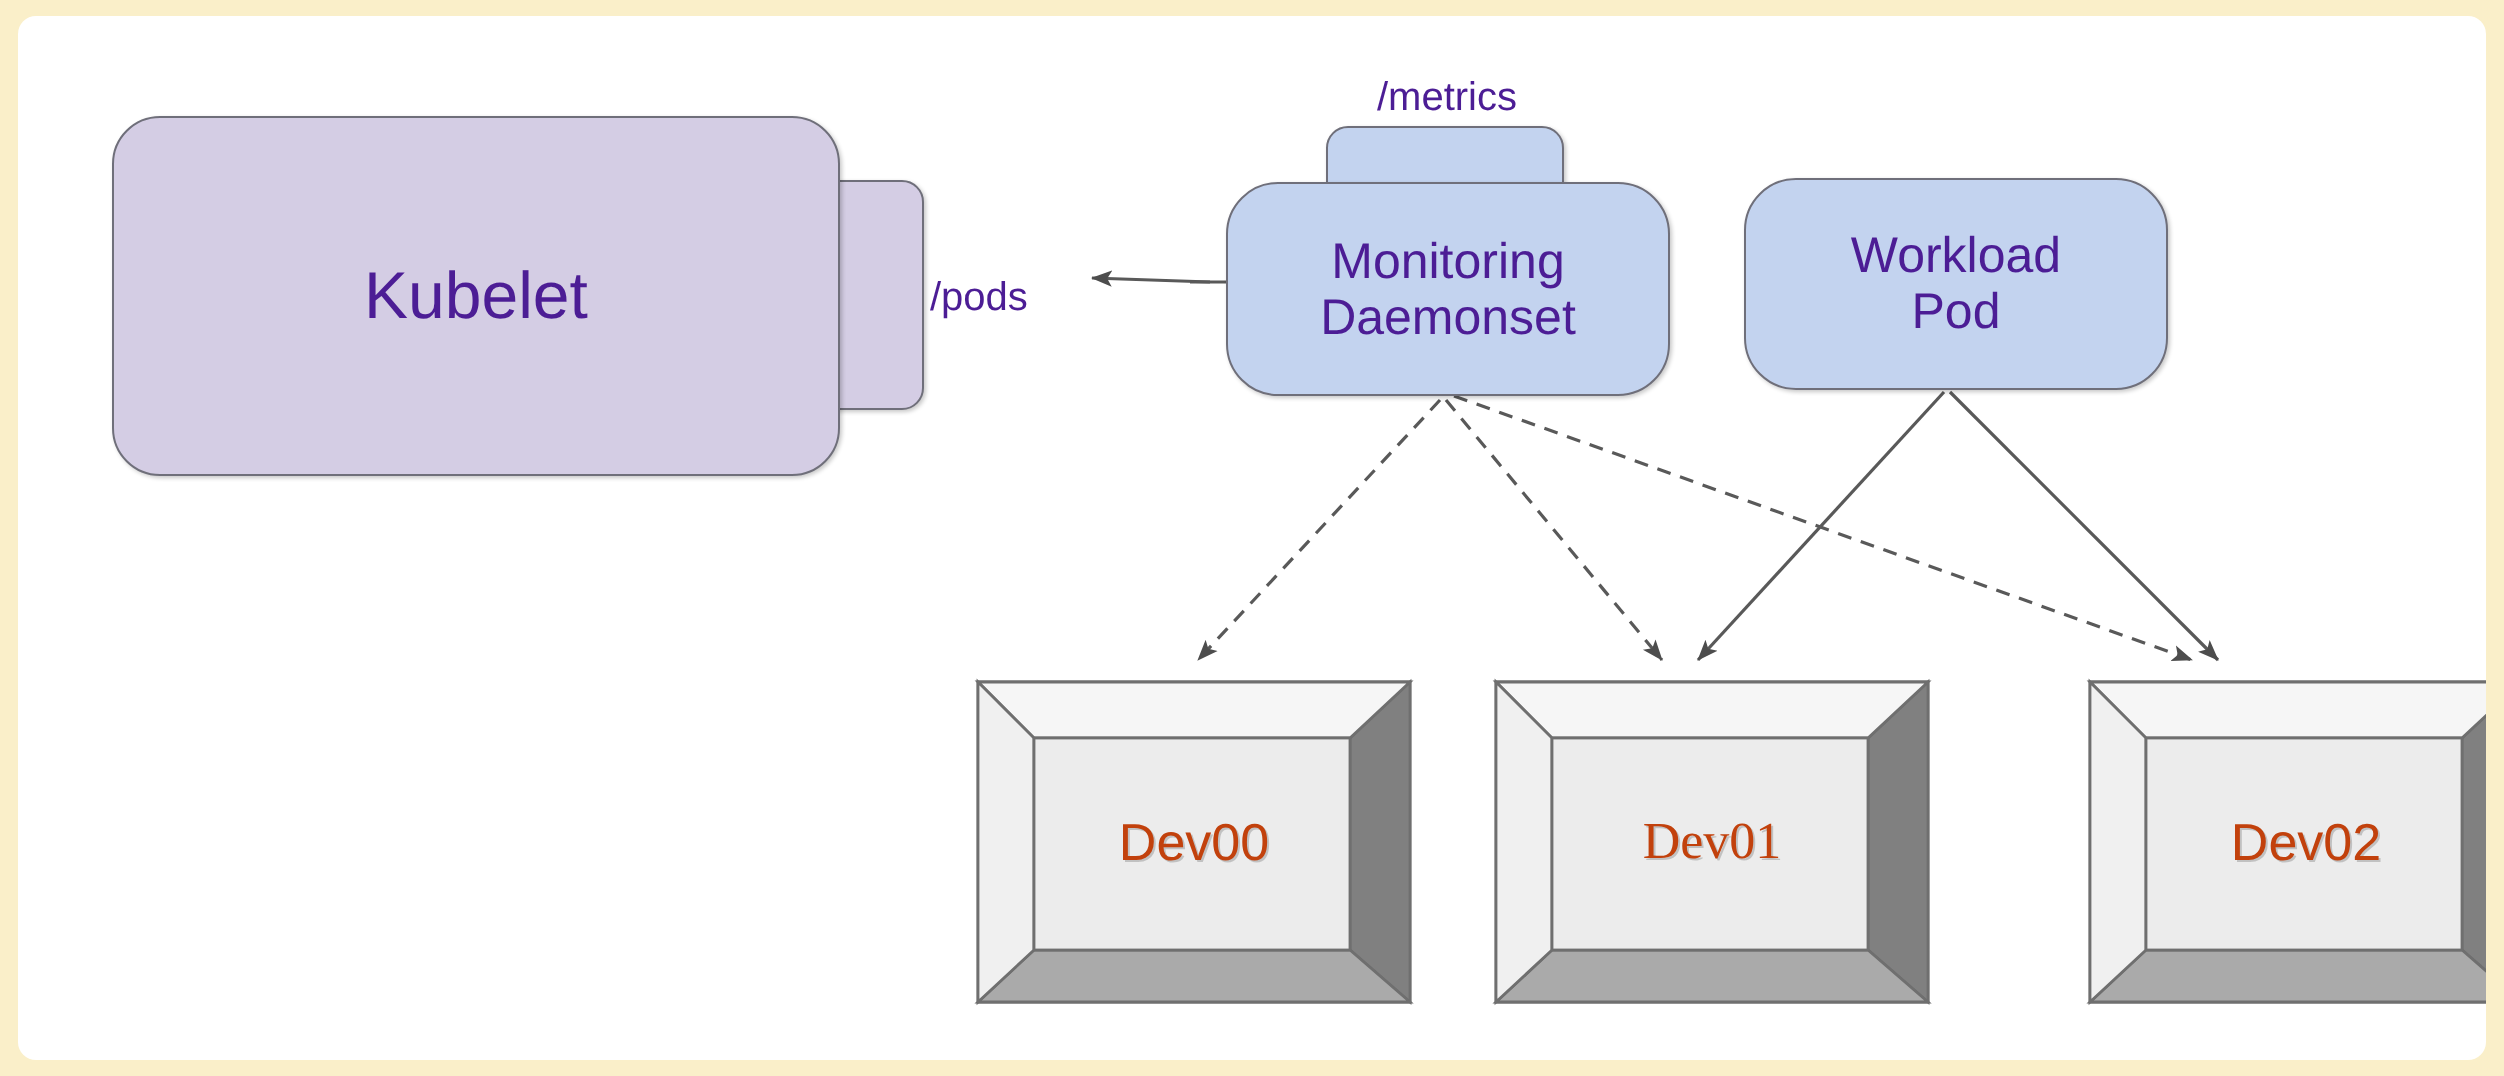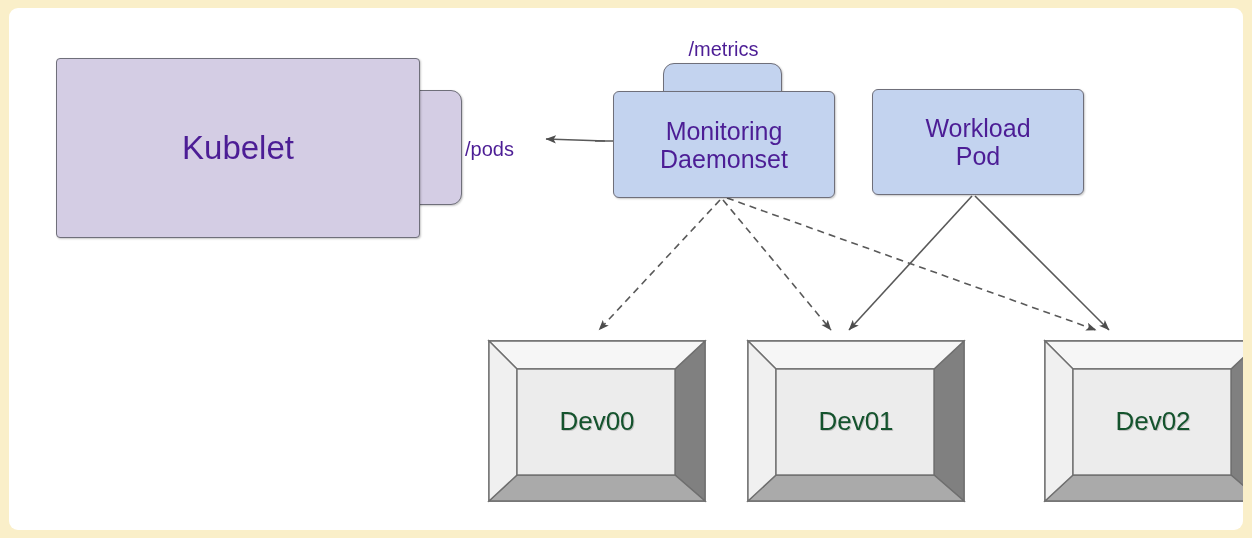--- a/index.html
+++ b/index.html
@@ -52,33 +52,33 @@
     align-items: center;
     justify-content: center;
     text-align: center;
     color: #4c1d95;
     line-height: 1.12;
     white-space: pre-line;
   }
 
   .rounded {
     border: 1.4px solid #6f6f7a;
-    border-radius: 6px;
+    border-radius: 26px;
     box-shadow: 1px 1px 2px rgba(0,0,0,0.22);
   }
 
   .lavender { background: #d4cde4; }
   .bluepod  { background: #c3d3ef; }
 
   
   #kubelet-node {
     left: 47px;  top: 50px;
     width: 364px; height: 180px;
     font-size: 33px;
-    border-radius: 4px;
+    border-radius: 24px;
     z-index: 3;
   }
 
   
   #kubelet-port {
     left: 370px; top: 82px;
     width: 83px; height: 115px;
     border-radius: 11px;
     z-index: 2;
   }
@@ -125,27 +125,27 @@
   }
   .device svg { display: block; }
   .device-label {
     position: absolute;
     left: 0; top: 0;
     width: 100%; height: 100%;
     display: flex;
     align-items: center;
     justify-content: center;
     font-size: 26px;
-    color: #14532d;
+    color: #c2410c;
     text-shadow: 1px 1px 0 rgba(0,0,0,0.18);
     pointer-events: none;
   }
 
   #device-0 { left: 474px; top: 327px; }
-  #device-1 { left: 733px; top: 327px; }
+  #device-1 { left: 733px; top: 327px; font-family: Liberation Serif, serif; }
   #device-2 { left: 1030px; top: 327px; }
 </style>
 </head>
 <body>
 
 <div id="canvas">
   <div id="surface">
 
     <svg id="edges" viewBox="0 0 1234 522" width="1234" height="522">
       <defs>

